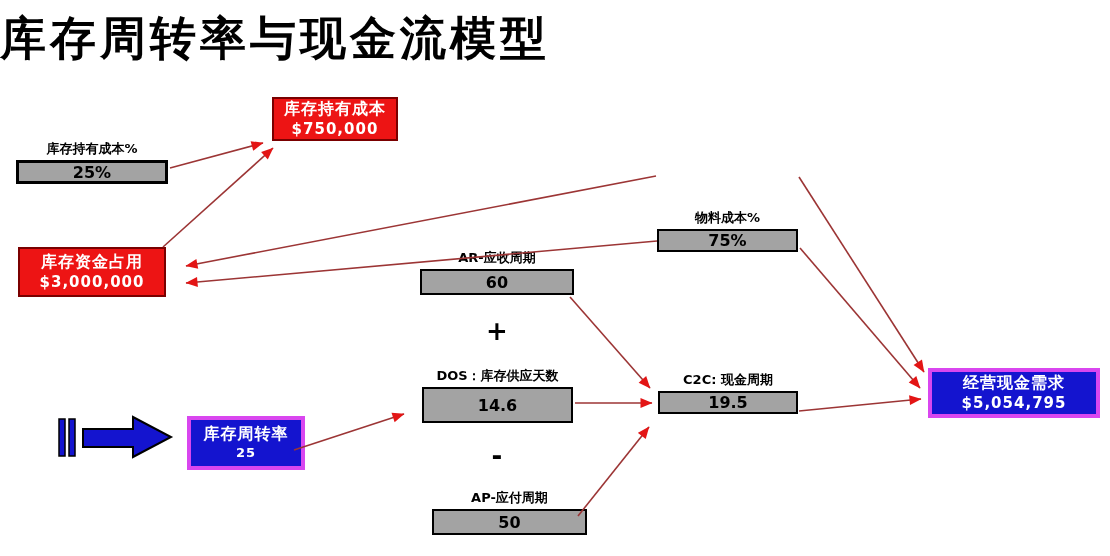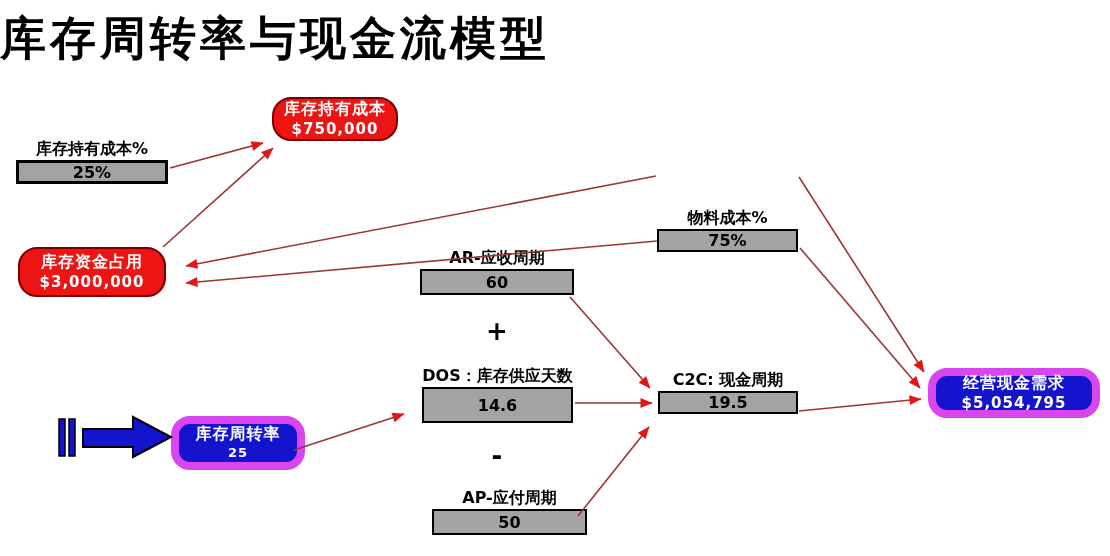--- a/index.html
+++ b/index.html
@@ -4,29 +4,29 @@
 <style>
   * { box-sizing: border-box; margin: 0; padding: 0; }
   html,body { background:#ffffff; }
   body { font-family: "DejaVu Sans", "Liberation Sans", sans-serif; }
   .canvas { position: relative; width: 1110px; height: 556px; background:#ffffff; overflow: hidden; }
 
   .title { position:absolute; left:0; right:0; top:8px; text-align:left;
            font-size:46px; font-weight:bold; color:#000; letter-spacing:4px; white-space:nowrap; }
 
   .group { position:absolute; z-index:2; }
-  .nlabel { font-weight:bold; font-size:16px; line-height:18px; text-align:center;
+  .nlabel { font-weight:bold; font-size:13px; line-height:18px; text-align:center;
             color:#000; white-space:nowrap; margin-bottom:2px; }
   .wbox { border:2px solid #000; background:#a3a3a3; text-align:center; font-weight:bold;
           font-size:16px; color:#000; display:flex; align-items:center; justify-content:center; }
 
   .fillbox { position:absolute; z-index:2; display:flex; flex-direction:column; align-items:center;
-             justify-content:center; color:#fff; font-weight:bold; text-align:center; line-height:1.3;border-radius:19px; }
+             justify-content:center; color:#fff; font-weight:bold; text-align:center; line-height:1.3; }
   .red  { background:#ed1414; border:2px solid #7a0000; }
-  .blue { background:#1414cf; border:8px solid #d946ef; }
+  .blue { background:#1414cf; border:4px solid #d946ef; }
   .fl1 { font-size:16px; letter-spacing:1px; white-space:nowrap; }
   .fl2 { font-size:15px; letter-spacing:1px; white-space:nowrap;text-align:center; }
 
   .op { position:absolute; z-index:2; width:36px; text-align:center;
         font-size:26px; font-weight:bold; color:#000; line-height:26px; }
 
   .arrows { position:absolute; left:0; top:0; z-index:6; pointer-events:none; }
 </style>
 </head>
 <body>
@@ -104,18 +104,18 @@
   <div class="group" style="left:658px; top:371px; width:140px;">
     <div class="nlabel">C2C: 现金周期</div>
     <div class="wbox" style="height:23px;">19.5</div>
   </div>
 
   <div class="fillbox blue" style="left:928px; top:368px; width:172px; height:50px;">
     <div class="fl1">经营现金需求</div>
     <div class="fl2">$5,054,795</div>
   </div>
 
-  <div class="fillbox blue" style="left:171px; top:416px; width:134px; height:54px;">
+  <div class="fillbox blue" style="left:187px; top:416px; width:118px; height:54px;">
     <div class="fl1">库存周转率</div>
     <div class="fl2" style="font-size:13px;">25</div>
   </div>
 
 </div>
 
 </body></html>

